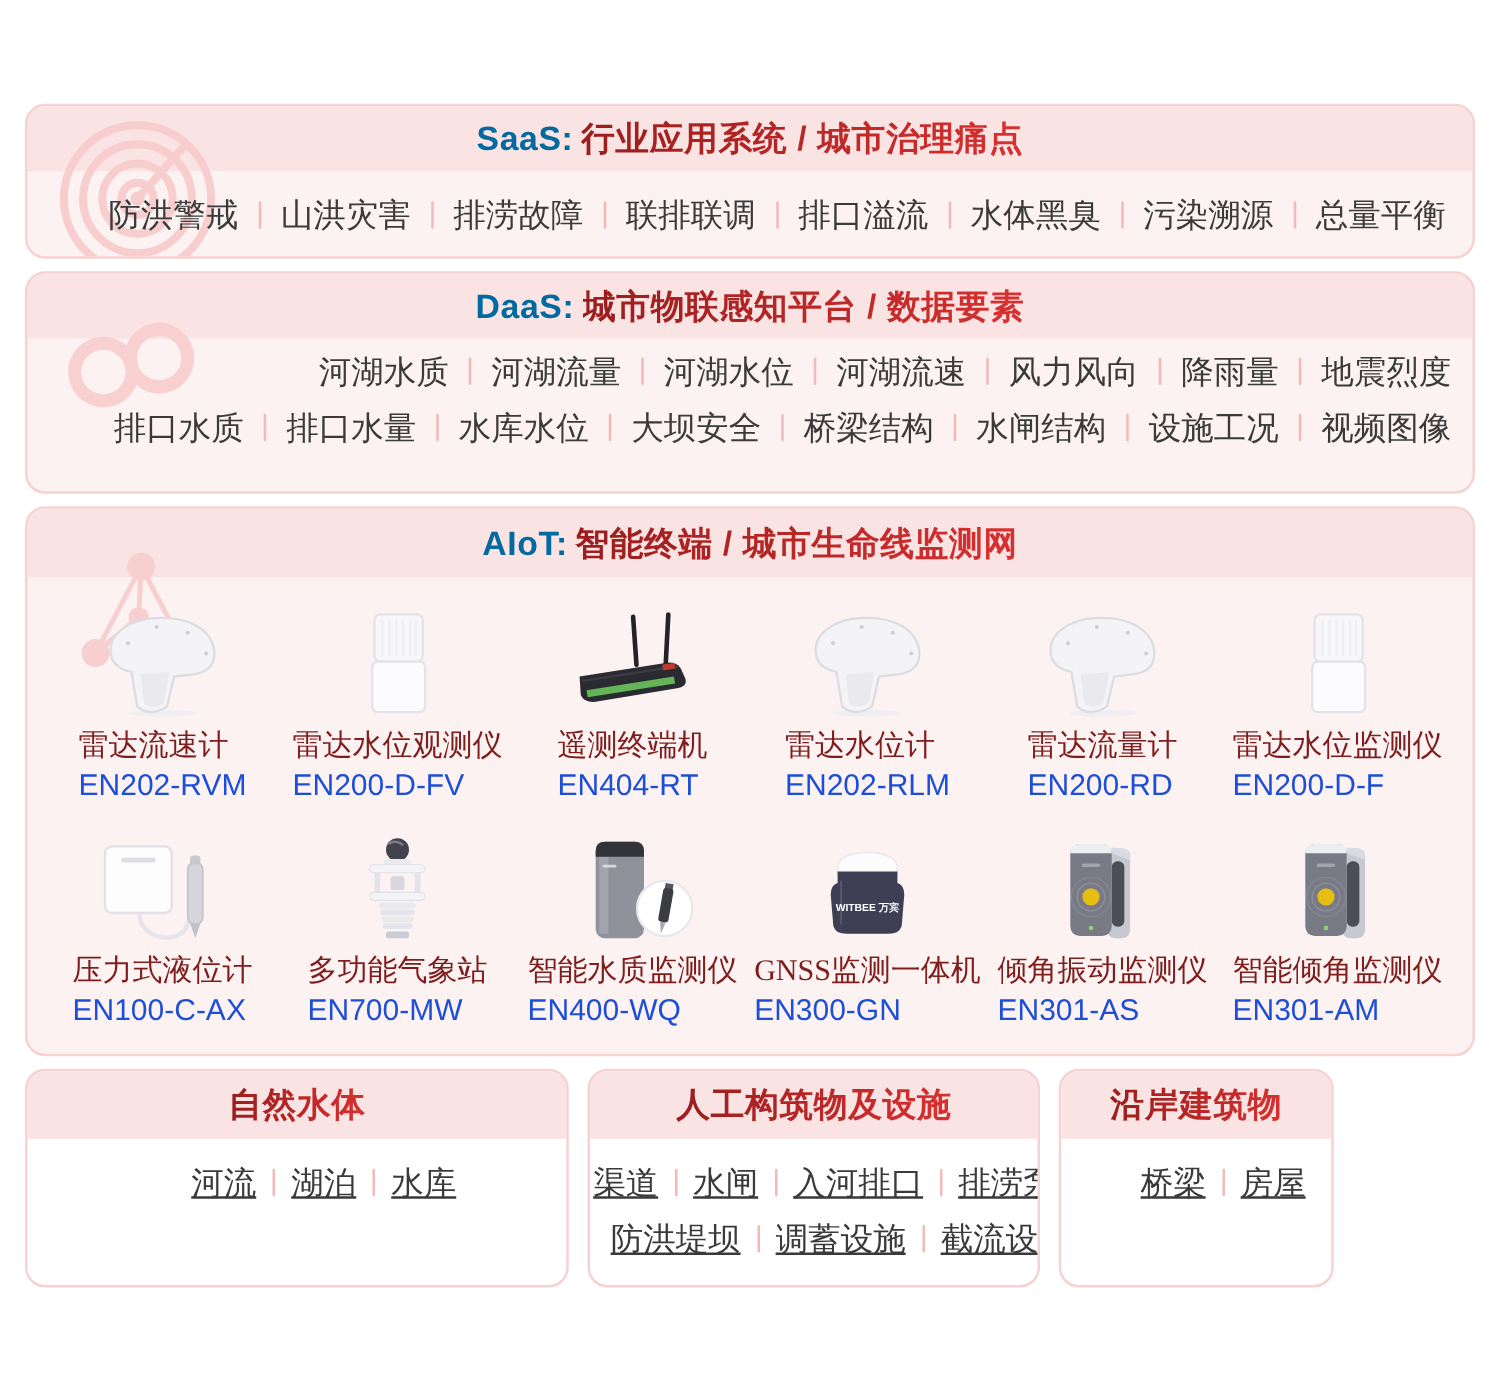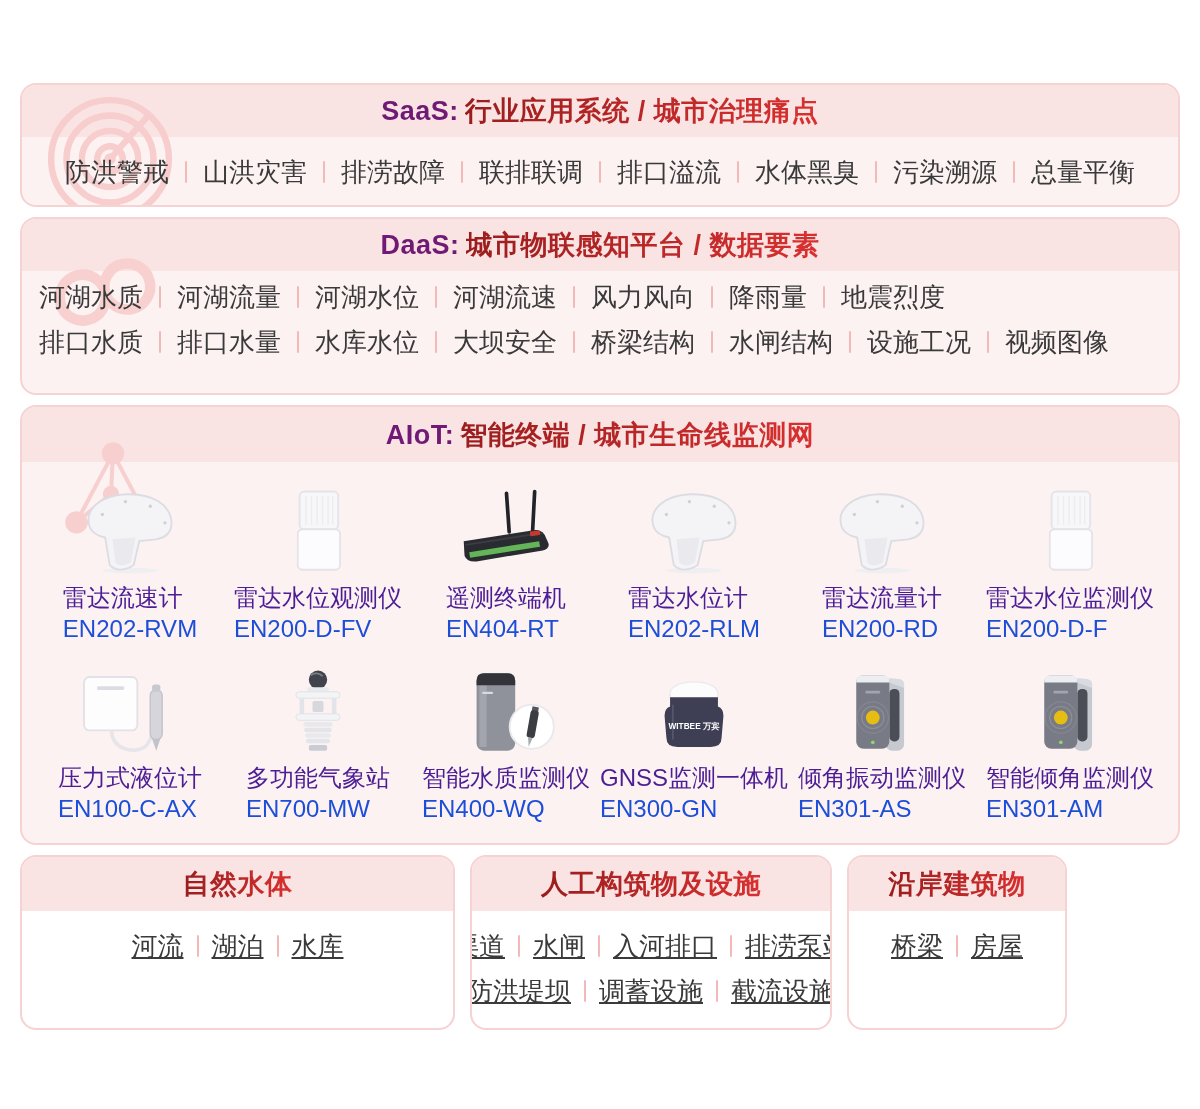--- a/index.html
+++ b/index.html
@@ -24,30 +24,30 @@
     height:52px;
     background:#fae3e3;
     display:flex; align-items:center; justify-content:center;
     position:relative;
   }
   .ptitle {
     font-size:27px; font-weight:700; line-height:52px;
     white-space:nowrap; z-index:2; position:relative;
     letter-spacing:0.5px;
   }
-  .ptitle .prefix { color:#701a75; margin-right:6px; }
+  .ptitle .prefix { color:#0369a1; margin-right:6px; }
   .ptitle .main   { color:#c52323; }
   @supports (-webkit-background-clip: text) {
     .ptitle .main {
       background:linear-gradient(90deg,#9a1d1d 0%,#d93030 100%);
       -webkit-background-clip:text;
       -webkit-text-fill-color:transparent;
     }
   }
-  .pbody { position:relative; z-index:2; }
+  .pbody { position:relative; z-index:2;margin-left:43px; }
 
   
   .wm { position:absolute; z-index:1; pointer-events:none; }
   .wm-saas { left:24px; top:10px; width:128px; height:128px; }
   .wm-daas { left:16px; top:30px; width:134px; height:88px; }
   .wm-aiot { left:30px; top:26px; width:122px; height:112px; }
 
   
   .plist {
     display:flex; align-items:center; justify-content:center;
@@ -60,35 +60,35 @@
     width:2px; height:22px; background:#f3b9b9; border-radius:1px;
   }
 
   
   .saas { height:124px; margin-bottom:10px; }
   .saas .pbody { height:70px; display:flex; align-items:center; justify-content:center; }
 
   .daas { height:178px; margin-bottom:10px; }
   .daas .pbody {
     height:96px; display:flex; flex-direction:column;
-    align-items:flex-start; justify-content:center; gap:7px;
+    align-items:flex-end; justify-content:center; gap:7px;
   }
   .daas .plist { line-height:38px; }
 
   .aiot { height:440px; margin-bottom:10px; }
   .aiot .band { height:55px; }
   .dev-grid {
     display:grid; grid-template-columns:repeat(6,1fr);
     padding:24px 14px 0; row-gap:22px;
     position:relative; z-index:2;
   }
   .device { display:flex; flex-direction:column; align-items:center; }
   .dev-img { width:114px; height:92px; display:flex; align-items:center; justify-content:center; }
   .dev-img svg { width:114px; height:92px; display:block; }
-  .dev-name { font-size:24px; color:#4c1d95; line-height:31px; margin-top:4px; white-space:nowrap; }
+  .dev-name { font-size:24px; color:#7f1d1d; line-height:31px; margin-top:4px; white-space:nowrap;font-family:Liberation Serif, serif; }
   .dev-model { font-size:24px; color:#1d4ed8; line-height:31px; white-space:nowrap; }
 
   
   .bottom-row { display:flex; gap:15px; height:175px; }
   .bpanel { background:#ffffff; }
   .bpanel .band { height:54px; }
   .b1 { width:435px; }
   .b2 { width:362px; }
   .b3 { width:220px; }
   .bpanel .pbody {

